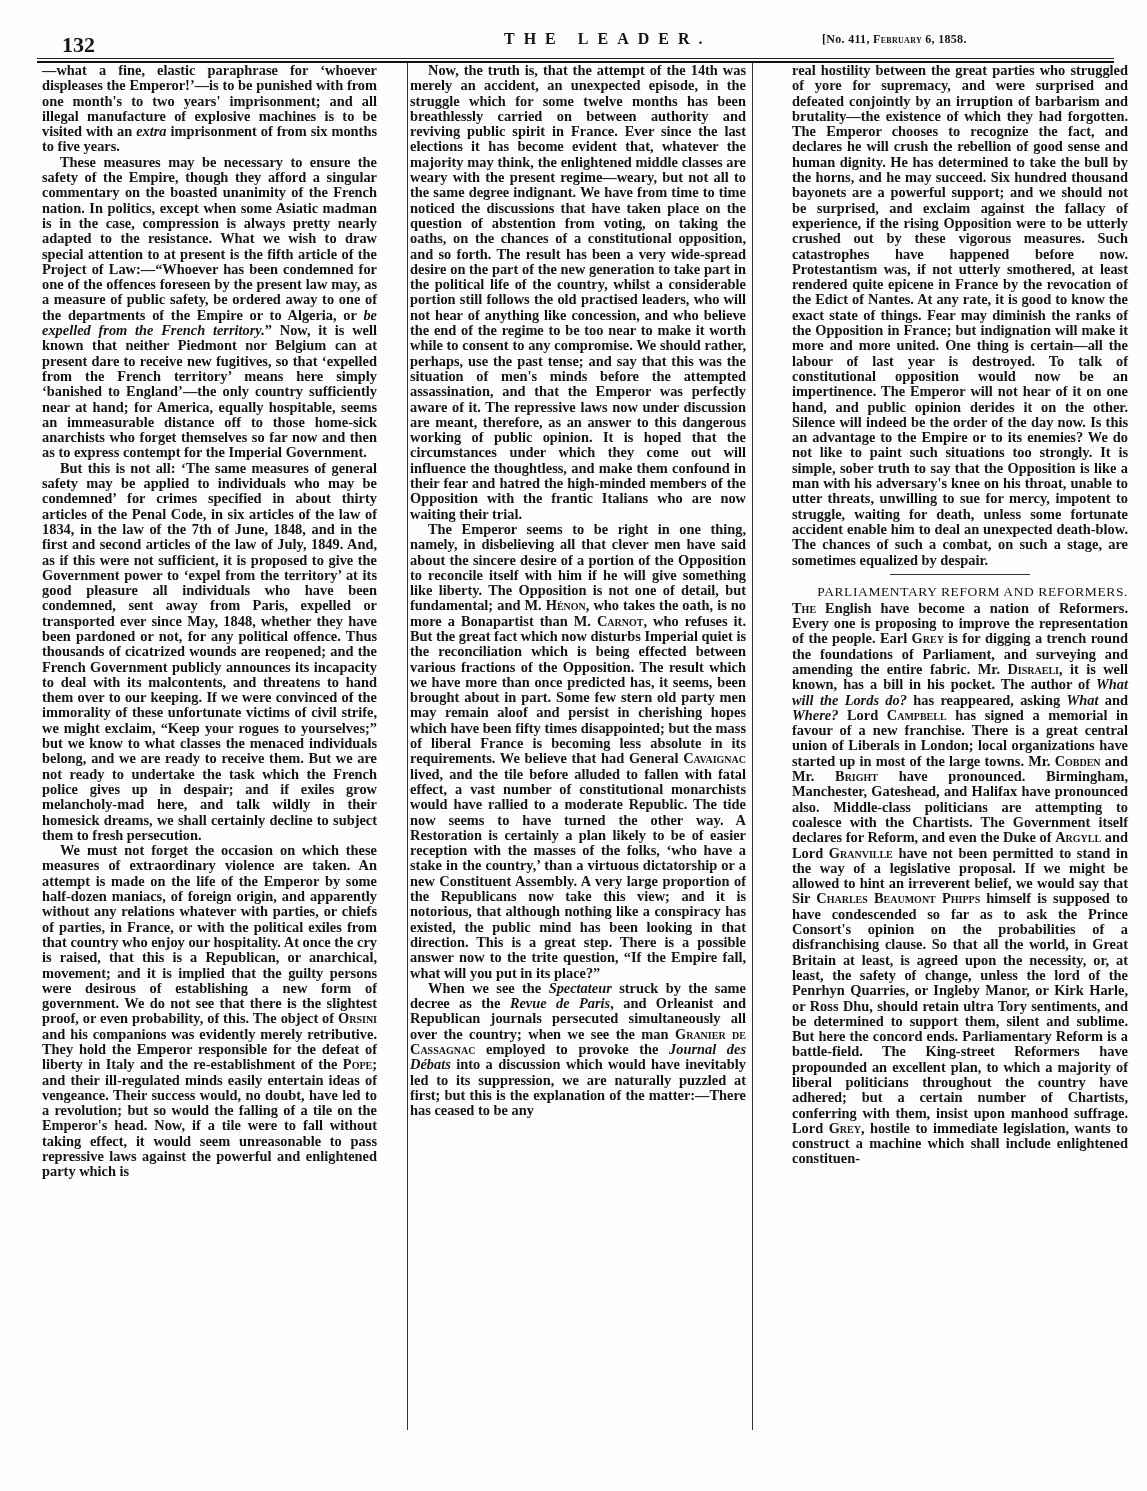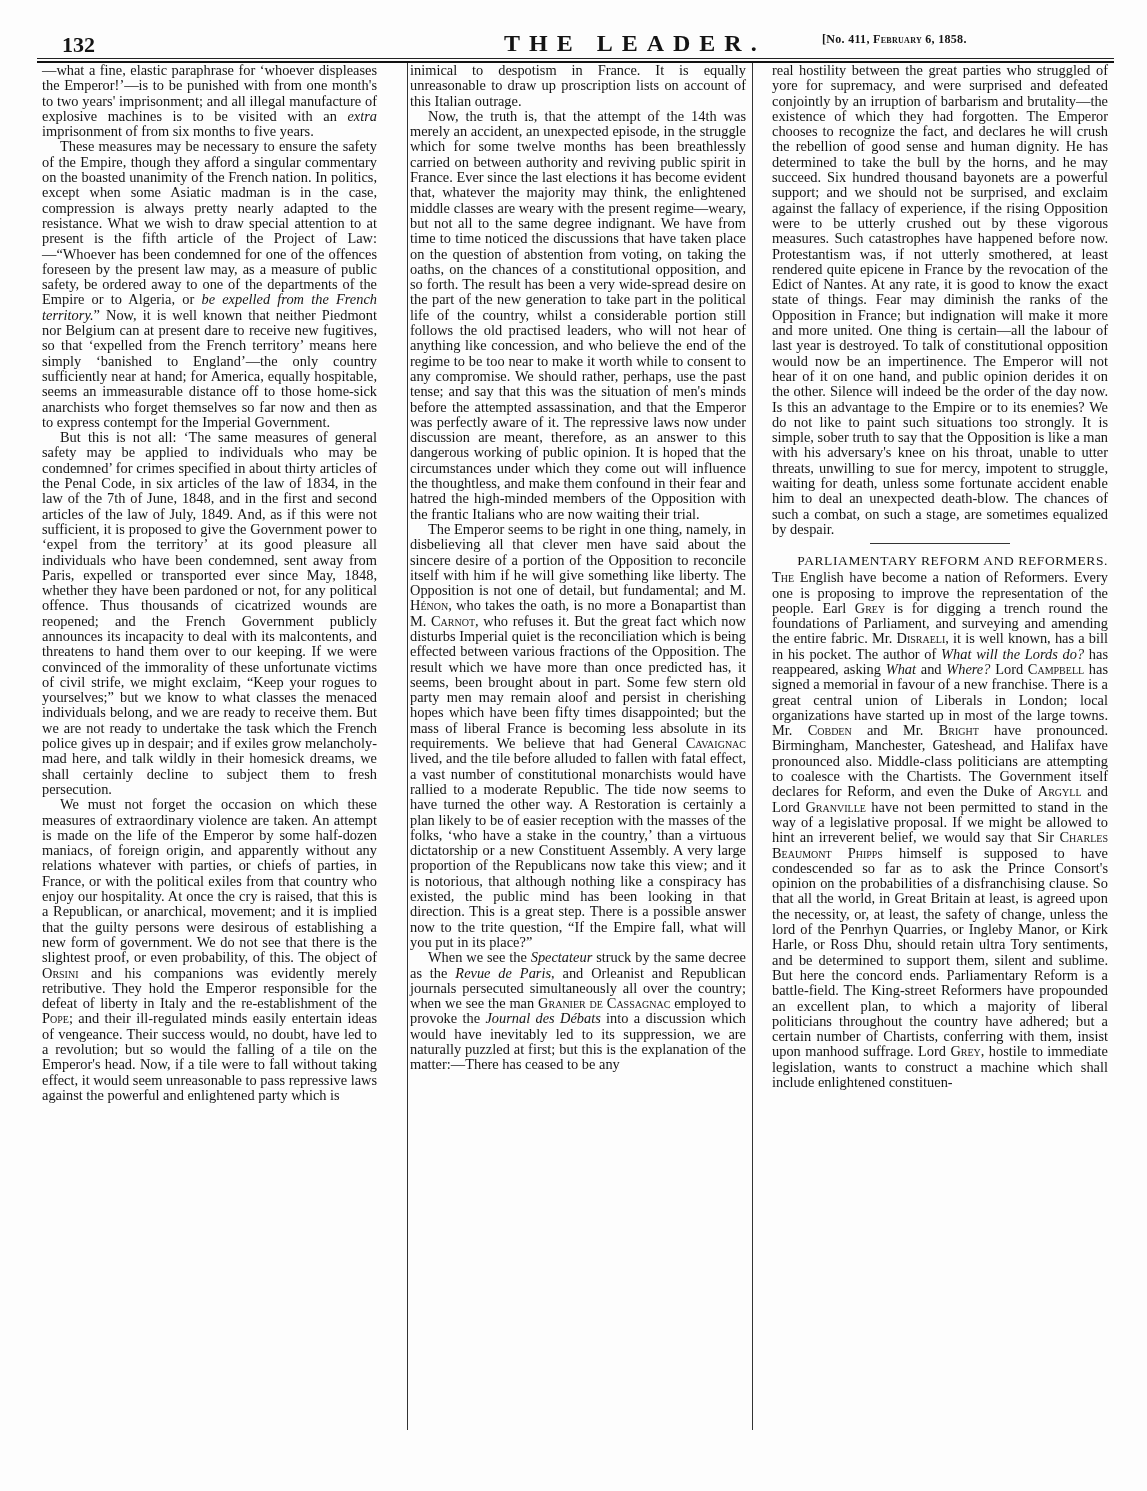--- a/index.html
+++ b/index.html
@@ -2,34 +2,34 @@
 <html><head>
 <meta charset="utf-8">
 <style>
   html, body { margin: 0; padding: 0; background: #fdfdfd; }
   body { width: 1147px; height: 1491px; position: relative; overflow: hidden;
          font-family: "DejaVu Serif", "Liberation Serif", serif; color: #141414; }
   .page { position: absolute; left: 36px; top: 0; width: 1080px; }
   .masthead { position: absolute; top: 30px; left: 0; width: 1080px; height: 22px;
               font-family: "Liberation Serif", "DejaVu Serif", serif; font-weight: bold; }
   .pgnum { position: absolute; left: 26px; top: 2px; font-size: 22px; }
-  .title { position: absolute; left: 468px; top: 0px; font-size: 24px; letter-spacing: 9px; }
+  .title { position: absolute; left: 468px; top: 0px; font-size: 16px; letter-spacing: 9px; }
   .issue { position: absolute; left: 786px; top: 2px; font-size: 12px; letter-spacing: 0.3px; }
   .issue .sc { font-variant: small-caps; }
   .rule-top { position: absolute; top: 58px; left: 1px; width: 1077px; border-top: 1px solid #222; }
   .rule-top2 { position: absolute; top: 61px; left: 1px; width: 1077px; border-top: 2px solid #111; }
   .col { position: absolute; top: 63px; font-family: "Liberation Serif", "DejaVu Serif", serif;
          font-size: 14.4px; line-height: 15.3px; text-align: justify; font-weight: 500; }
   .col1 { left: 6px; width: 335px; }
   .col2 { left: 374px; width: 336px; }
-  .col3 { left: 736px; width: 336px; }
+  .col3 { left: 756px; width: 336px; }
   .vrule { position: absolute; top: 63px; width: 1px; height: 1367px; background: #333; }
   .v1 { left: 371px; }
   .v2 { left: 716px; }
-  p { margin: 0; text-indent: 0; }
+  p { margin: 0; text-indent: 0; font-weight: bold; }
   p.ind { text-indent: 18px; }
   .sc { font-variant: small-caps; }
   .it { font-style: italic; }
   .sep { width: 140px; margin: 6px auto 10px auto; border-top: 1px solid #333; }
   .heading { text-align: right; font-size: 13.5px; line-height: 14px; letter-spacing: 0.6px; margin-bottom: 2px; }
 </style>
 </head>
 <body>
 
 <div class="page">
@@ -46,21 +46,20 @@
   <div class="vrule v2"></div>
 
   <div class="col col1">
     <p><span>—what a fine, elastic paraphrase for ‘whoever displeases the Emperor!’—is to be punished with from one month's to two years' imprisonment; and all illegal manufacture of explosive machines is to be visited with an</span> <span class="it">extra</span><span> imprisonment of from six months to five years.</span></p>
     <p class="ind"><span>These measures may be necessary to ensure the safety of the Empire, though they afford a singular commentary on the boasted unanimity of the French nation. In politics, except when some Asiatic madman is in the case, compression is always pretty nearly adapted to the resistance. What we wish to draw special attention to at present is the fifth article of the Project of Law:—“Whoever has been condemned for one of the offences foreseen by the present law may, as a measure of public safety, be ordered away to one of the departments of the Empire or to Algeria, or </span><span class="it">be expelled from the French territory.</span><span>” Now, it is well known that neither Piedmont nor Belgium can at present dare to receive new fugitives, so that ‘expelled from the French territory’ means here simply ‘banished to England’—the only country sufficiently near at hand; for America, equally hospitable, seems an immeasurable distance off to those home-sick anarchists who forget themselves so far now and then as to express contempt for the Imperial Government.</span></p>
     <p class="ind">But this is not all: ‘The same measures of general safety may be applied to individuals who may be condemned’ for crimes specified in about thirty articles of the Penal Code, in six articles of the law of 1834, in the law of the 7th of June, 1848, and in the first and second articles of the law of July, 1849. And, as if this were not sufficient, it is proposed to give the Government power to ‘expel from the territory’ at its good pleasure all individuals who have been condemned, sent away from Paris, expelled or transported ever since May, 1848, whether they have been pardoned or not, for any political offence. Thus thousands of cicatrized wounds are reopened; and the French Government publicly announces its incapacity to deal with its malcontents, and threatens to hand them over to our keeping. If we were convinced of the immorality of these unfortunate victims of civil strife, we might exclaim, “Keep your rogues to yourselves;” but we know to what classes the menaced individuals belong, and we are ready to receive them. But we are not ready to undertake the task which the French police gives up in despair; and if exiles grow melancholy-mad here, and talk wildly in their homesick dreams, we shall certainly decline to subject them to fresh persecution.</p>
     <p class="ind"><span>We must not forget the occasion on which these measures of extraordinary violence are taken. An attempt is made on the life of the Emperor by some half-dozen maniacs, of foreign origin, and apparently without any relations whatever with parties, or chiefs of parties, in France, or with the political exiles from that country who enjoy our hospitality. At once the cry is raised, that this is a Republican, or anarchical, movement; and it is implied that the guilty persons were desirous of establishing a new form of government. We do not see that there is the slightest proof, or even probability, of this. The object of </span><span class="sc">Orsini</span><span> and his companions was evidently merely retributive. They hold the Emperor responsible for the defeat of liberty in Italy and the re-establishment of the </span><span class="sc">Pope</span><span>; and their ill-regulated minds easily entertain ideas of vengeance. Their success would, no doubt, have led to a revolution; but so would the falling of a tile on the Emperor's head. Now, if a tile were to fall without taking effect, it would seem unreasonable to pass repressive laws against the powerful and enlightened party which is</span></p>
   </div>
 
   <div class="col col2">
-    <p>inimical to despotism in France. It is equally unreasonable to draw up proscription lists on account of this Italian outrage.</p>
     <p class="ind">Now, the truth is, that the attempt of the 14th was merely an accident, an unexpected episode, in the struggle which for some twelve months has been breathlessly carried on between authority and reviving public spirit in France. Ever since the last elections it has become evident that, whatever the majority may think, the enlightened middle classes are weary with the present regime—weary, but not all to the same degree indignant. We have from time to time noticed the discussions that have taken place on the question of abstention from voting, on taking the oaths, on the chances of a constitutional opposition, and so forth. The result has been a very wide-spread desire on the part of the new generation to take part in the political life of the country, whilst a considerable portion still follows the old practised leaders, who will not hear of anything like concession, and who believe the end of the regime to be too near to make it worth while to consent to any compromise. We should rather, perhaps, use the past tense; and say that this was the situation of men's minds before the attempted assassination, and that the Emperor was perfectly aware of it. The repressive laws now under discussion are meant, therefore, as an answer to this dangerous working of public opinion. It is hoped that the circumstances under which they come out will influence the thoughtless, and make them confound in their fear and hatred the high-minded members of the Opposition with the frantic Italians who are now waiting their trial.</p>
     <p class="ind"><span>The Emperor seems to be right in one thing, namely, in disbelieving all that clever men have said about the sincere desire of a portion of the Opposition to reconcile itself with him if he will give something like liberty. The Opposition is not one of detail, but fundamental; and M. </span><span class="sc">Hénon</span><span>, who takes the oath, is no more a Bonapartist than M. </span><span class="sc">Carnot</span><span>, who refuses it. But the great fact which now disturbs Imperial quiet is the reconciliation which is being effected between various fractions of the Opposition. The result which we have more than once predicted has, it seems, been brought about in part. Some few stern old party men may remain aloof and persist in cherishing hopes which have been fifty times disappointed; but the mass of liberal France is becoming less absolute in its requirements. We believe that had General </span><span class="sc">Cavaignac</span><span> lived, and the tile before alluded to fallen with fatal effect, a vast number of constitutional monarchists would have rallied to a moderate Republic. The tide now seems to have turned the other way. A Restoration is certainly a plan likely to be of easier reception with the masses of the folks, ‘who have a stake in the country,’ than a virtuous dictatorship or a new Constituent Assembly. A very large proportion of the Republicans now take this view; and it is notorious, that although nothing like a conspiracy has existed, the public mind has been looking in that direction. This is a great step. There is a possible answer now to the trite question, “If the Empire fall, what will you put in its place?”</span></p>
     <p class="ind"><span>When we see the </span><span class="it">Spectateur</span><span> struck by the same decree as the </span><span class="it">Revue de Paris</span><span>, and Orleanist and Republican journals persecuted simultaneously all over the country; when we see the man </span><span class="sc">Granier de Cassagnac</span><span> employed to provoke the </span><span class="it">Journal des Débats</span><span> into a discussion which would have inevitably led to its suppression, we are naturally puzzled at first; but this is the explanation of the matter:—There has ceased to be any</span></p>
   </div>
 
   <div class="col col3">
     <p>real hostility between the great parties who struggled of yore for supremacy, and were surprised and defeated conjointly by an irruption of barbarism and brutality—the existence of which they had forgotten. The Emperor chooses to recognize the fact, and declares he will crush the rebellion of good sense and human dignity. He has determined to take the bull by the horns, and he may succeed. Six hundred thousand bayonets are a powerful support; and we should not be surprised, and exclaim against the fallacy of experience, if the rising Opposition were to be utterly crushed out by these vigorous measures. Such catastrophes have happened before now. Protestantism was, if not utterly smothered, at least rendered quite epicene in France by the revocation of the Edict of Nantes. At any rate, it is good to know the exact state of things. Fear may diminish the ranks of the Opposition in France; but indignation will make it more and more united. One thing is certain—all the labour of last year is destroyed. To talk of constitutional opposition would now be an impertinence. The Emperor will not hear of it on one hand, and public opinion derides it on the other. Silence will indeed be the order of the day now. Is this an advantage to the Empire or to its enemies? We do not like to paint such situations too strongly. It is simple, sober truth to say that the Opposition is like a man with his adversary's knee on his throat, unable to utter threats, unwilling to sue for mercy, impotent to struggle, waiting for death, unless some fortunate accident enable him to deal an unexpected death-blow. The chances of such a combat, on such a stage, are sometimes equalized by despair.</p>
     <div class="sep"></div>
     <div class="heading">PARLIAMENTARY REFORM AND REFORMERS.</div>
     <p><span class="sc">The</span><span> English have become a nation of Reformers. Every one is proposing to improve the representation of the people. Earl </span><span class="sc">Grey</span><span> is for digging a trench round the foundations of Parliament, and surveying and amending the entire fabric. Mr. </span><span class="sc">Disraeli</span><span>, it is well known, has a bill in his pocket. The author of </span><span class="it">What will the Lords do?</span><span> has reappeared, asking </span><span class="it">What</span><span> and </span><span class="it">Where?</span><span> Lord </span><span class="sc">Campbell</span><span> has signed a memorial in favour of a new franchise. There is a great central union of Liberals in London; local organizations have started up in most of the large towns. Mr. </span><span class="sc">Cobden</span><span> and Mr. </span><span class="sc">Bright</span><span> have pronounced. Birmingham, Manchester, Gateshead, and Halifax have pronounced also. Middle-class politicians are attempting to coalesce with the Chartists. The Government itself declares for Reform, and even the Duke of </span><span class="sc">Argyll</span><span> and Lord </span><span class="sc">Granville</span><span> have not been permitted to stand in the way of a legislative proposal. If we might be allowed to hint an irreverent belief, we would say that Sir </span><span class="sc">Charles Beaumont Phipps</span><span> himself is supposed to have condescended so far as to ask the Prince Consort's opinion on the probabilities of a disfranchising clause. So that all the world, in Great Britain at least, is agreed upon the necessity, or, at least, the safety of change, unless the lord of the Penrhyn Quarries, or Ingleby Manor, or Kirk Harle, or Ross Dhu, should retain ultra Tory sentiments, and be determined to support them, silent and sublime. But here the concord ends. Parliamentary Reform is a battle-field. The King-street Reformers have propounded an excellent plan, to which a majority of liberal politicians throughout the country have adhered; but a certain number of Chartists, conferring with them, insist upon manhood suffrage. Lord </span><span class="sc">Grey</span><span>, hostile to immediate legislation, wants to construct a machine which shall include enlightened constituen-</span></p>

